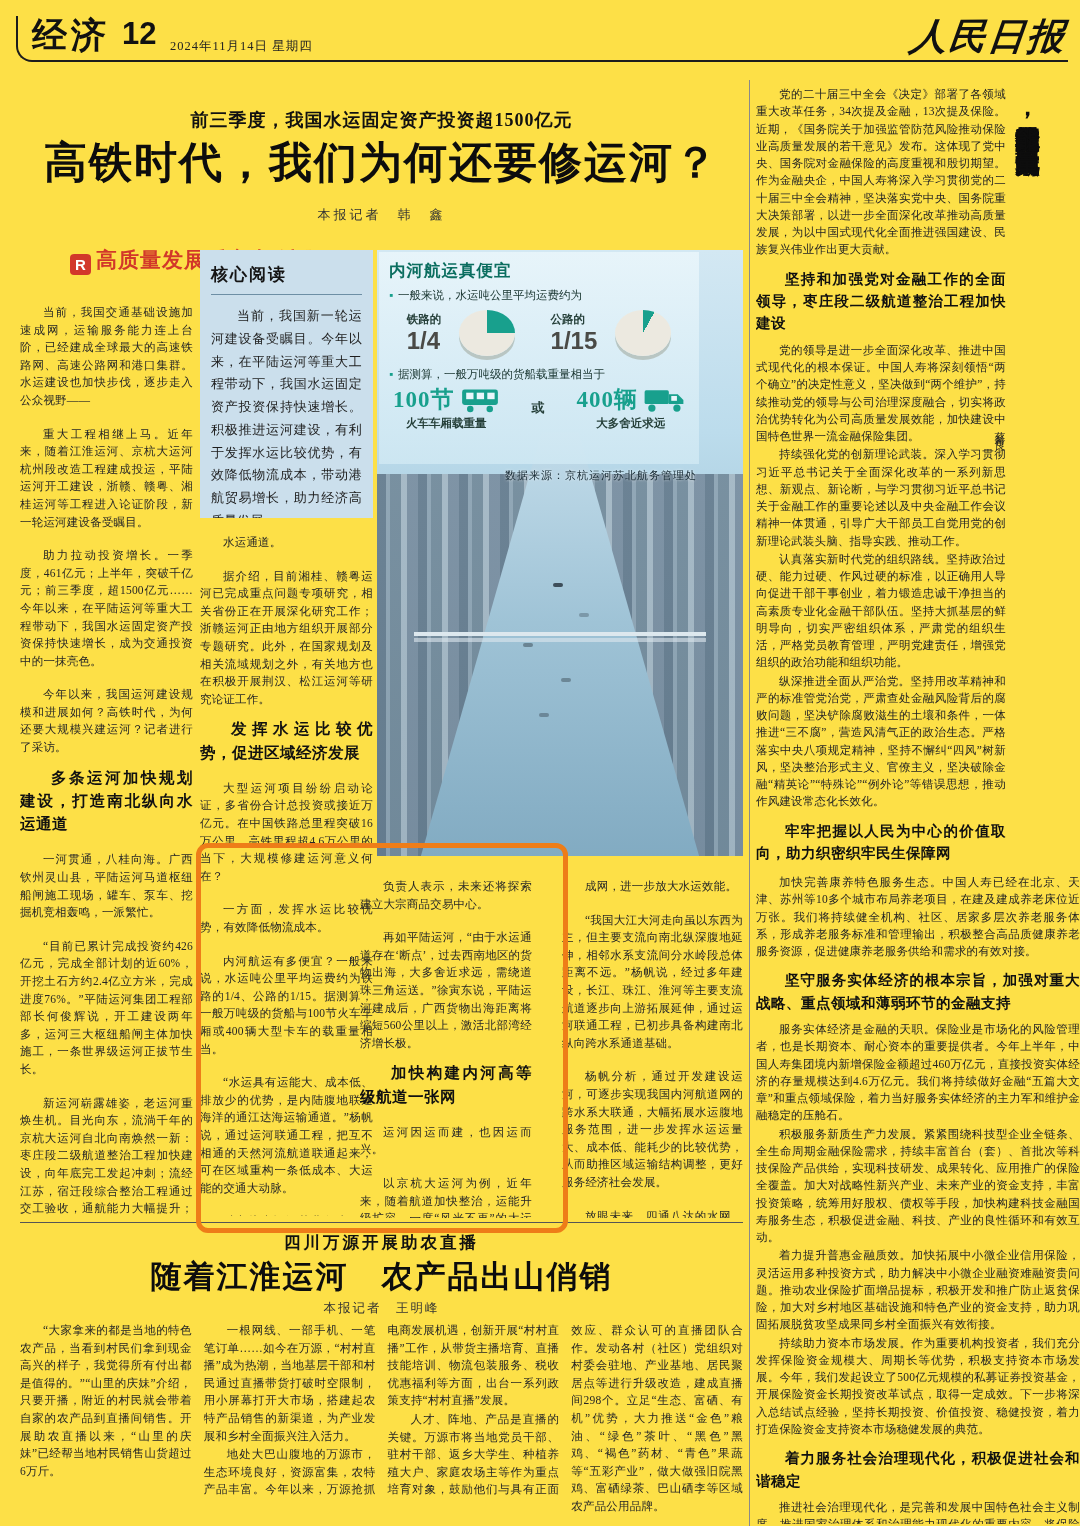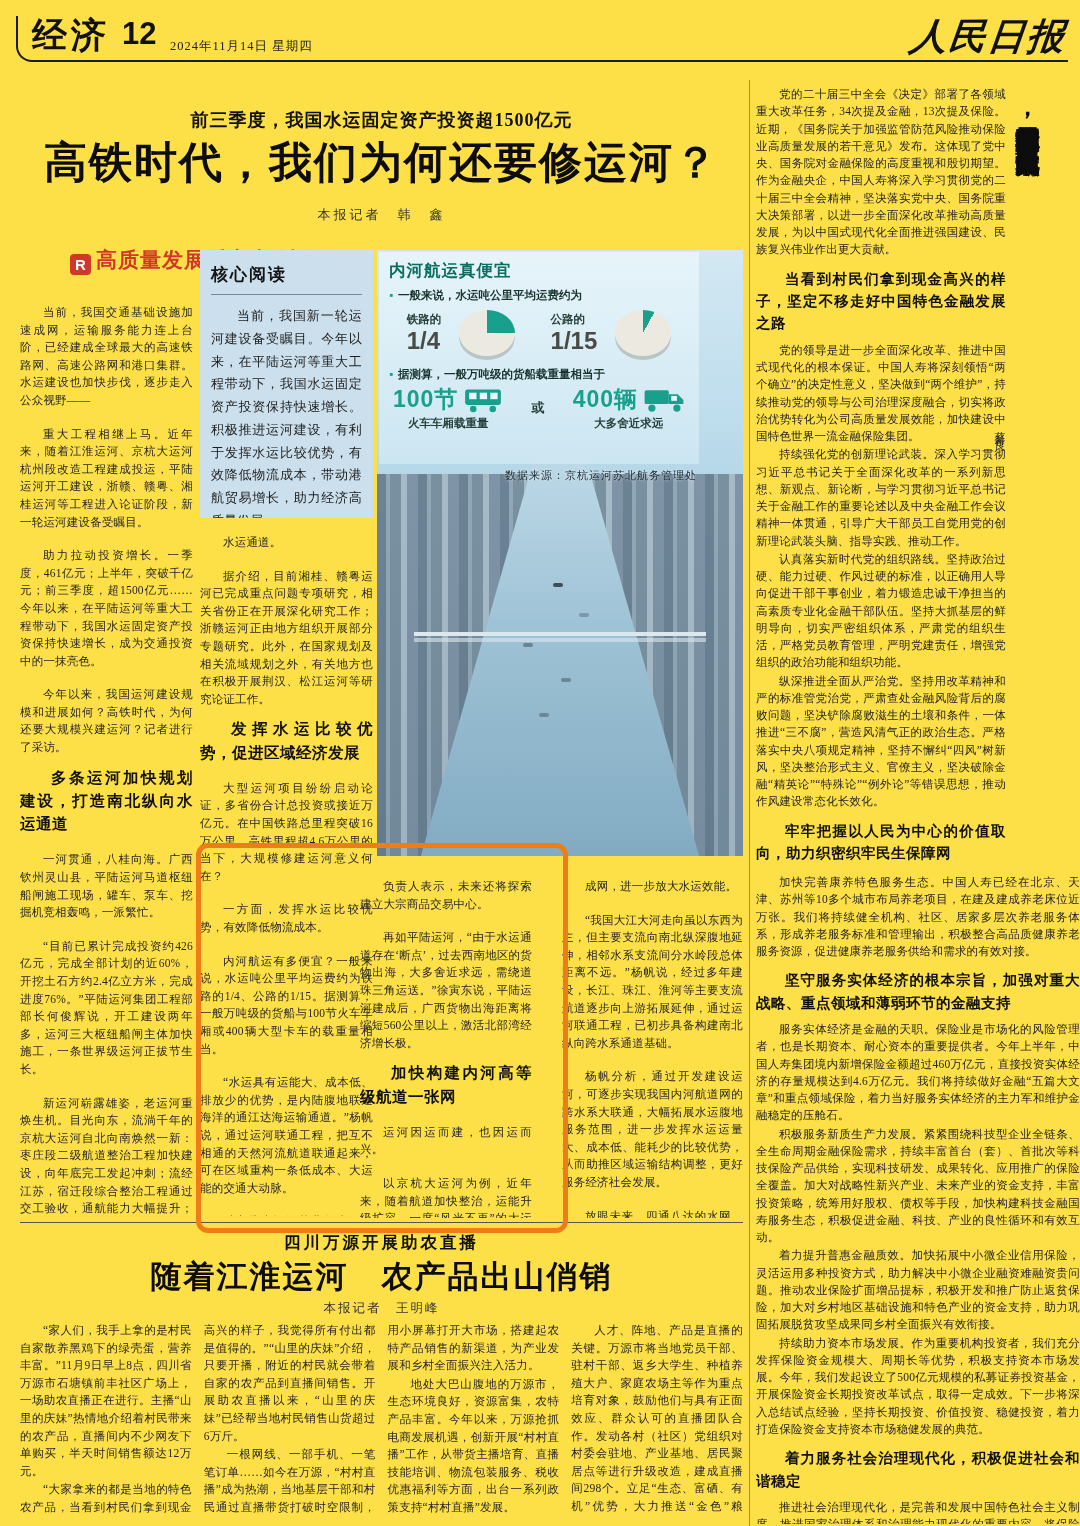--- a/index.html
+++ b/index.html
@@ -49,30 +49,30 @@
     background:repeating-linear-gradient(90deg,#5f7486 0 9px,#8b9fae 9px 13px,#6e8494 13px 24px,#a4b5c1 24px 30px,#75889a 30px 41px);}
   .canal{position:absolute;left:0;right:0;top:30%;bottom:0;
     background:linear-gradient(180deg,#c2dcea 0%,#9fc3d6 45%,#82abc2 100%);
     clip-path:polygon(45% 0,55% 0,88% 100%,12% 100%);}
   .bridge{position:absolute;left:10%;right:10%;top:63%;height:4px;background:#dde8ee;box-shadow:0 6px 0 rgba(221,232,238,.6);}
   .boat{position:absolute;width:10px;height:4px;background:#3e4e5a;border-radius:2px;box-shadow:26px 30px 0 #46586466,-30px 60px 0 #3e4e5a88,8px 95px 0 #46586488,-14px 130px 0 #3e4e5a77;}
   
   .info{position:absolute;left:2px;top:2px;width:320px;height:212px;padding:8px 10px;box-sizing:border-box;
     background:linear-gradient(180deg,#eaf6fbdd,#cfe8f3dd);font-family:"Liberation Sans",sans-serif;}
   .info h4{margin:0 0 6px;font-size:16.5px;font-weight:900;color:#0b6e60;letter-spacing:1px;}
-  .info .bullet{font-size:11.5px;color:#17332e;margin:2px 0;font-weight:700;}
+  .info .bullet{font-size:11.5px;color:#17332e;margin:2px 0;font-weight:400;}
   .info .bullet::before{content:"▪";color:#18a08d;margin-right:5px;}
   .pies{display:flex;justify-content:space-around;margin:2px 0 6px;}
   .pie-item{display:flex;align-items:center;gap:18px;}
   .pie-text .pl{font-size:11.5px;color:#273;color:#26403a;font-weight:700;}
   .pie-text .pv{font-size:24px;font-weight:700;color:#4a4a46;}
   .pie-wrap{transform:scaleY(.82);}
   .pie{width:56px;height:56px;border-radius:50%;box-shadow:0 5px 0 #b9c6c3;}
   .equiv{display:flex;align-items:center;justify-content:space-between;padding:0 4px;}
-  .eq-g{text-align:center;}
+  .eq-g{text-align:center;font-family:Liberation Serif, serif;}
   .eq-top{display:flex;align-items:center;gap:5px;justify-content:center;}
   .eq-num{font-size:23px;font-weight:700;color:#18a08d;letter-spacing:1px;}
   .eq-lb{font-size:11.5px;font-weight:700;color:#26403a;margin-top:1px;}
   .eq-or{font-size:13px;font-weight:700;color:#26403a;}
   .src{position:absolute;left:128px;top:218px;font-size:11px;color:#142832;letter-spacing:1px;
     font-family:"Liberation Sans",sans-serif;text-shadow:0 0 3px #ffffffcc;}
   
   .hl-orange{position:absolute;left:196px;top:843px;width:362px;height:380px;border:5px solid #ee7d18;
     border-radius:12px;pointer-events:none;z-index:5;}
   
@@ -239,31 +239,30 @@
 
   </div>
 
   <div class="hl-orange"></div>
   <div class="hrule-mid"></div>
 
   <div class="bot-kicker">四川万源开展助农直播</div>
   <div class="bot-headline">随着江淮运河　农产品出山俏销</div>
   <div class="bot-byline">本报记者　王明峰</div>
   <div class="bot-cols">
-      <p>“家人们，我手上拿的是村民自家散养黑鸡下的绿壳蛋，营养丰富。”11月9日早上8点，四川省万源市石塘镇前丰社区广场上，一场助农直播正在进行。主播“山里的庆妹”热情地介绍着村民带来的农产品，直播间内不少网友下单购买，半天时间销售额达12万元。</p>
       <p>“大家拿来的都是当地的特色农产品，当看到村民们拿到现金高兴的样子，我觉得所有付出都是值得的。”“山里的庆妹”介绍，只要开播，附近的村民就会带着自家的农产品到直播间销售。开展助农直播以来，“山里的庆妹”已经帮当地村民销售山货超过6万斤。</p>
       <p>一根网线、一部手机、一笔笔订单……如今在万源，“村村直播”成为热潮，当地基层干部和村民通过直播带货打破时空限制，用小屏幕打开大市场，搭建起农特产品销售的新渠道，为产业发展和乡村全面振兴注入活力。</p>
       <p>地处大巴山腹地的万源市，生态环境良好，资源富集，农特产品丰富。今年以来，万源抢抓电商发展机遇，创新开展“村村直播”工作，从带货主播培育、直播技能培训、物流包装服务、税收优惠福利等方面，出台一系列政策支持“村村直播”发展。</p>
       <p>人才、阵地、产品是直播的关键。万源市将当地党员干部、驻村干部、返乡大学生、种植养殖大户、家庭农场主等作为重点培育对象，鼓励他们与具有正面效应、群众认可的直播团队合作。发动各村（社区）党组织对村委会驻地、产业基地、居民聚居点等进行升级改造，建成直播间298个。立足“生态、富硒、有机”优势，大力推送“金色”粮油、“绿色”茶叶、“黑色”黑鸡、“褐色”药材、“青色”果蔬等“五彩产业”，做大做强旧院黑鸡、富硒绿茶、巴山硒李等区域农产品公用品牌。</p>
     </div>
 
   <div class="right">
     <div class="r-narrow">
       <p>党的二十届三中全会《决定》部署了各领域重大改革任务，34次提及金融，13次提及保险。近期，《国务院关于加强监管防范风险推动保险业高质量发展的若干意见》发布。这体现了党中央、国务院对金融保险的高度重视和殷切期望。作为金融央企，中国人寿将深入学习贯彻党的二十届三中全会精神，坚决落实党中央、国务院重大决策部署，以进一步全面深化改革推动高质量发展，为以中国式现代化全面推进强国建设、民族复兴伟业作出更大贡献。</p>
-      <h3 class="r-h">当看到村民们拿到现金高兴的样子，坚定不移走好中国特色金融发展之路</h3>
+      <h3 class="r-h">坚持和加强党对金融工作的全面领导，枣庄段二级航道整治工程加快建设</h3>
       <div>
           <p>党的领导是进一步全面深化改革、推进中国式现代化的根本保证。中国人寿将深刻领悟“两个确立”的决定性意义，坚决做到“两个维护”，持续推动党的领导与公司治理深度融合，切实将政治优势转化为公司高质量发展效能，加快建设中国特色世界一流金融保险集团。</p>
           <p>持续强化党的创新理论武装。深入学习贯彻习近平总书记关于全面深化改革的一系列新思想、新观点、新论断，与学习贯彻习近平总书记关于金融工作的重要论述以及中央金融工作会议精神一体贯通，引导广大干部员工自觉用党的创新理论武装头脑、指导实践、推动工作。</p>
           <p>认真落实新时代党的组织路线。坚持政治过硬、能力过硬、作风过硬的标准，以正确用人导向促进干部干事创业，着力锻造忠诚干净担当的高素质专业化金融干部队伍。坚持大抓基层的鲜明导向，切实严密组织体系，严肃党的组织生活，严格党员教育管理，严明党建责任，增强党组织的政治功能和组织功能。</p>
           <p>纵深推进全面从严治党。坚持用改革精神和严的标准管党治党，严肃查处金融风险背后的腐败问题，坚决铲除腐败滋生的土壤和条件，一体推进“三不腐”，营造风清气正的政治生态。严格落实中央八项规定精神，坚持不懈纠“四风”树新风，坚决整治形式主义、官僚主义，坚决破除金融“精英论”“特殊论”“例外论”等错误思想，推动作风建设常态化长效化。</p>
         </div>
       <h3 class="r-h">牢牢把握以人民为中心的价值取向，助力织密织牢民生保障网</h3>
       <div>
           <p>在发展中保障和改善民生是中国式现代化的重大任务。我们将认真落实健康中国战略和积极应对人口老龄化国家战略，努力为人民群众提供全生命周期保障服务，切实增强人民群众获得感、幸福感、安全感。</p>
         </div>

